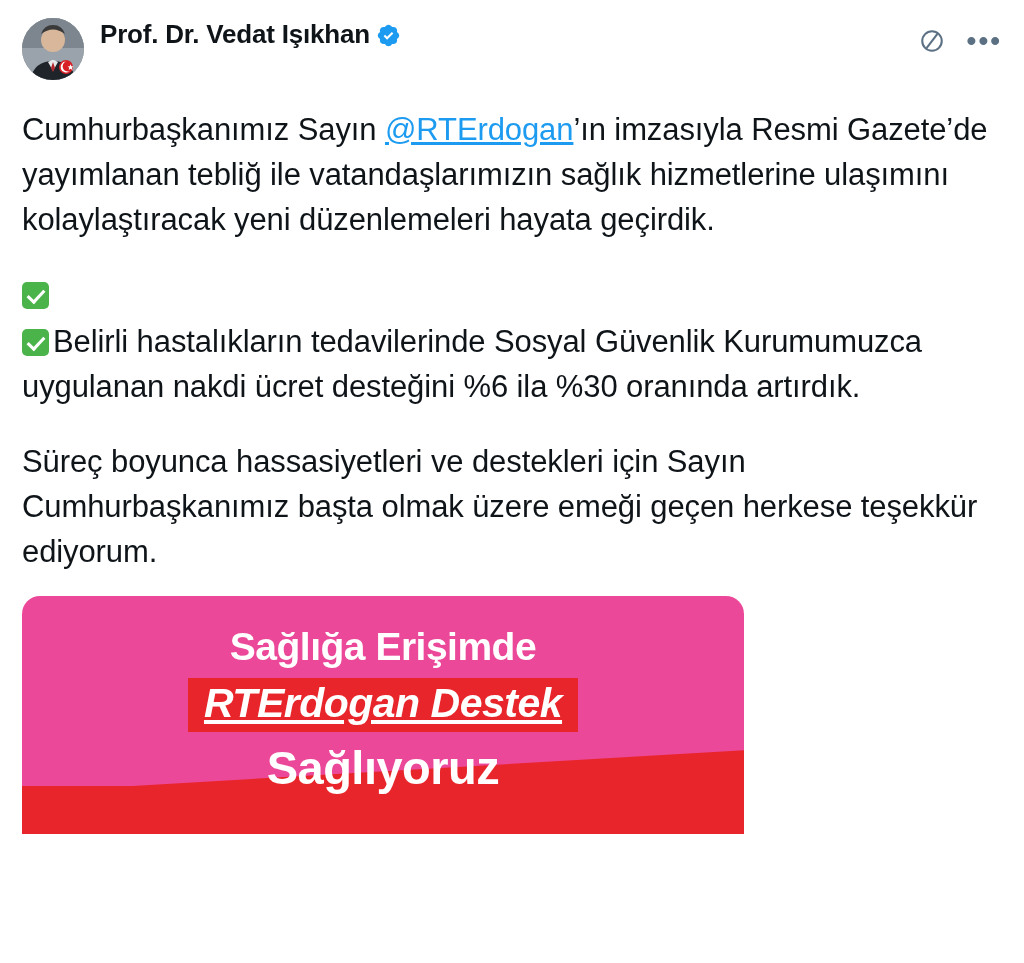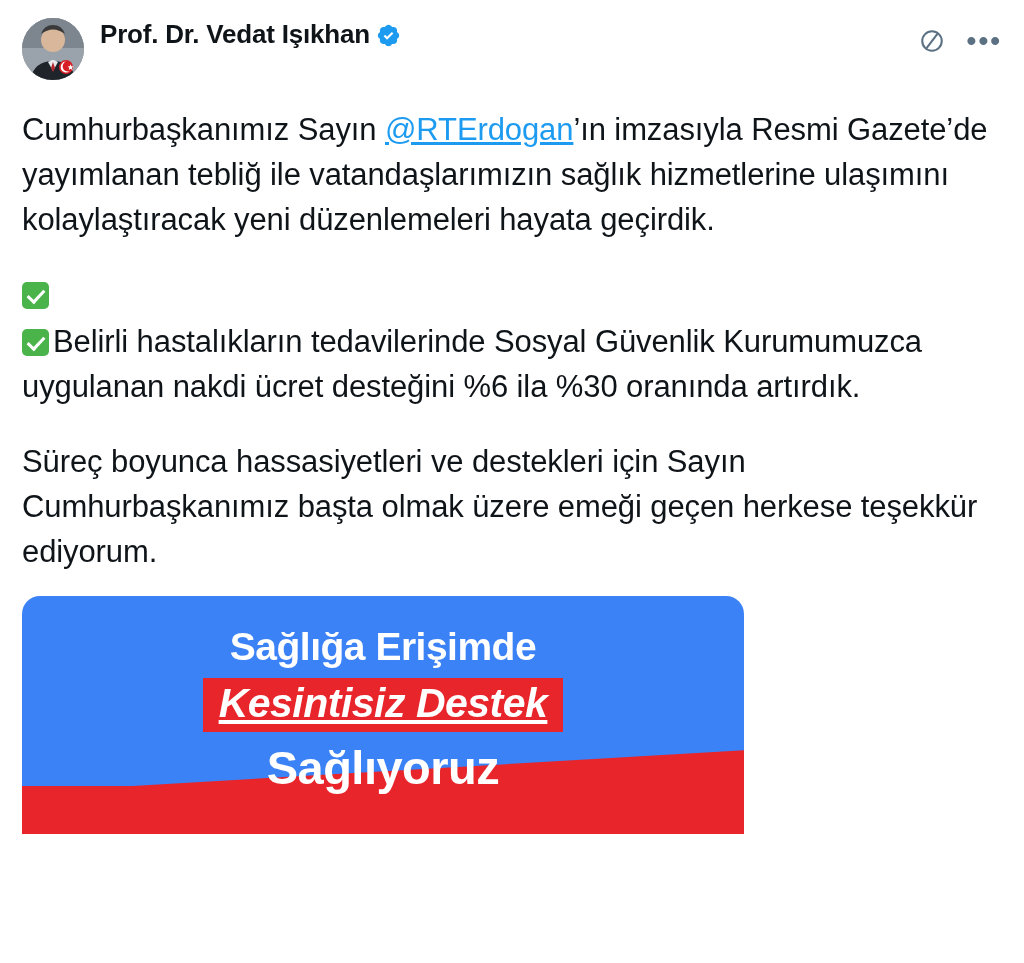--- a/index.html
+++ b/index.html
@@ -135,21 +135,21 @@
     border-width: 0 3.5px 3.5px 0;
     transform: rotate(43deg);
   }
 
   
   .media {
     margin-top: 22px;
     width: 722px;
     height: 238px;
     border-radius: 18px 18px 0 0;
-    background: #3b82f6;
+    background: #ec4899;
     position: relative;
     overflow: hidden;
   }
   .media-red-base {
     position: absolute;
     left: 0; right: 0; bottom: 0;
     height: 48px;
     background: #e8252a;
   }
   .media-red-swoosh {
@@ -254,19 +254,19 @@
 
     <p class="para tight">Süreç boyunca hassasiyetleri ve destekleri için Sayın Cumhurbaşkanımız başta olmak üzere emeği geçen herkese teşekkür ediyorum.</p>
   </div>
 
   <div class="media">
     <div class="media-red-swoosh"></div>
     <div class="media-red-base"></div>
     <div class="media-lines">
       <div class="media-line1">Sağlığa Erişimde</div>
       <div class="media-line2-wrap">
-        <div class="media-line2">Kesintisiz Destek</div>
+        <div class="media-line2">RTErdogan Destek</div>
       </div>
       <div class="media-line3">Sağlıyoruz</div>
     </div>
   </div>
 
 </div>
 
 </body></html>

